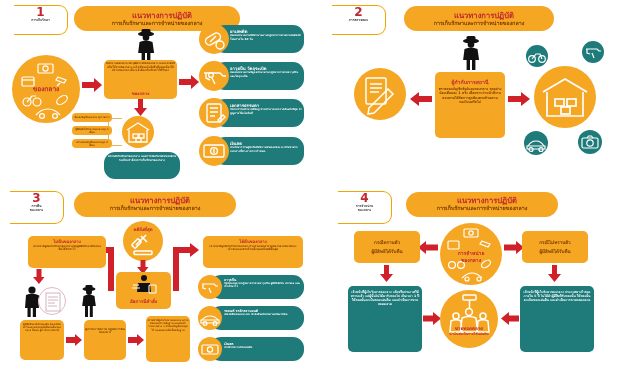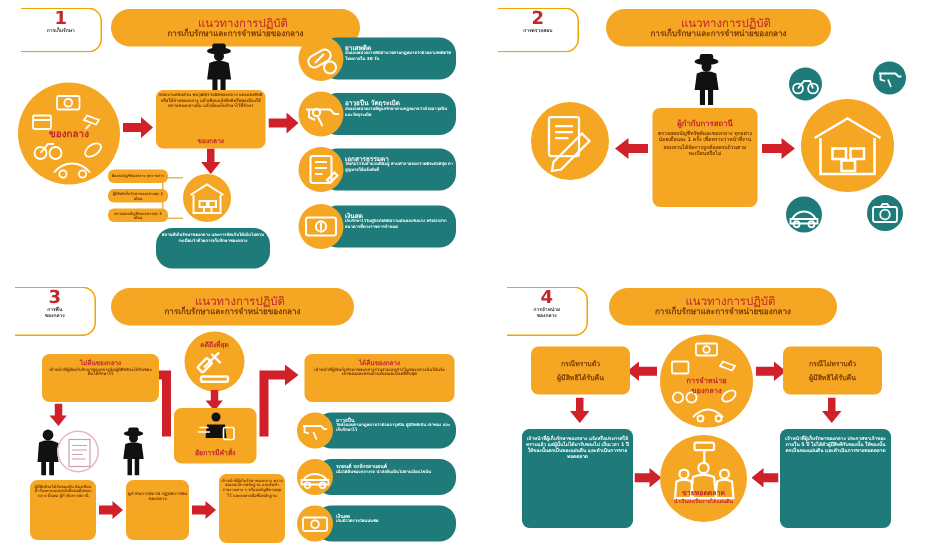--- a/index.html
+++ b/index.html
@@ -28,21 +28,21 @@
   }
   .numbadge .num{ font-size:12px; font-weight:bold; color:#c1272d; line-height:11px; }
   .numbadge .sub{ font-size:3.3px; font-weight:bold; color:#333; line-height:4.2px; text-align:center; }
 
   
   .titlepill{
     position:absolute; left:74px; top:6px; width:166px; height:25px;
     background:#f5a623; border-radius:13px;
     display:flex; flex-direction:column; align-items:center; justify-content:center;
   }
-  .titlepill .t1{ font-size:7.6px; font-weight:normal; color:#c1272d; line-height:9px;margin-left:10px; }
+  .titlepill .t1{ font-size:7.6px; font-weight:bold; color:#c1272d; line-height:9px;margin-left:10px; }
   .titlepill .t2{ font-size:5.4px; font-weight:bold; color:#7a3b00; line-height:7px; }
 
   
   .circ{ position:absolute; border-radius:50%; background:#f5a623; }
   .circ.teal{ background:#1f7a7a; }
   .rbox{ position:absolute; background:#f5a623; border-radius:5px; }
   .tbox{ position:absolute; background:#1f7a7a; border-radius:5px; }
   .tbox.pill{ border-radius:11px; }
   .txt{ position:absolute; text-align:center; color:#7a3b00; font-weight:bold; overflow:hidden; }
   .txt.w{ color:#ffffff; }

